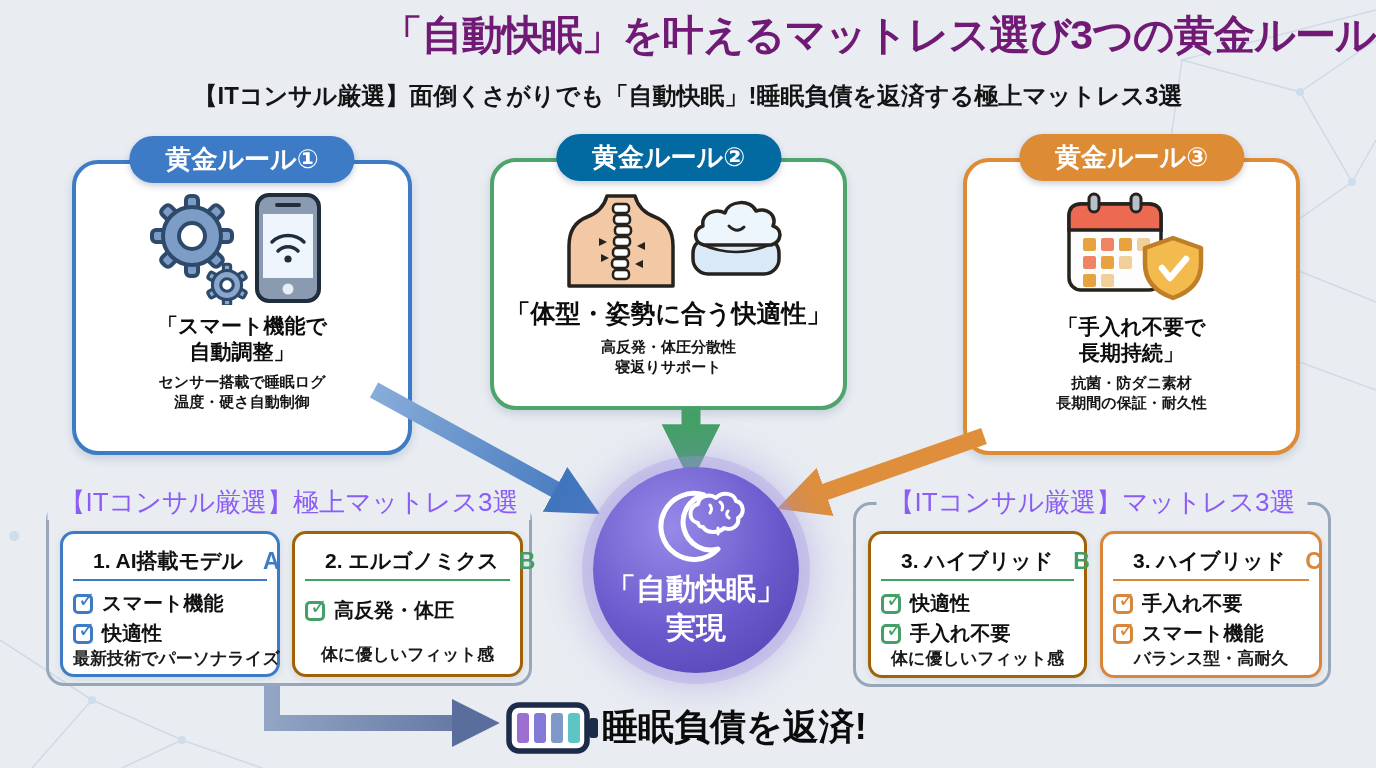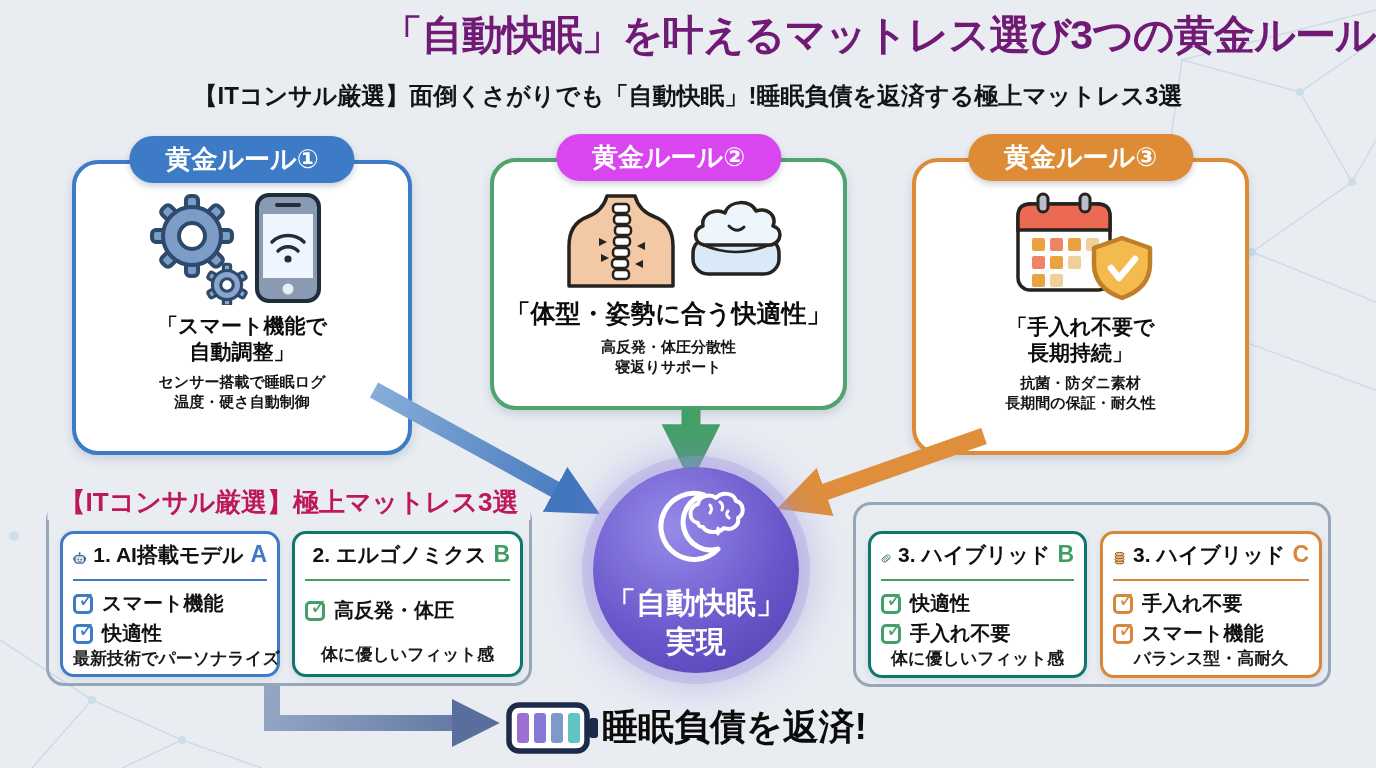--- a/index.html
+++ b/index.html
@@ -34,58 +34,58 @@
   .rule-card.blue   { border:4px solid #3d7bc6;text-align:center; }
   .rule-card.green  { border:4px solid #4fa36c; }
   .rule-card.orange { border:4px solid #dd8c35; }
   .badge {
     position:absolute; top:-28px; left:50%; transform:translateX(-50%);
     height:47px; line-height:47px; padding:0 36px; border-radius:26px;
     color:#fff; font-size:26px; font-weight:900; white-space:nowrap;
     box-shadow:0 3px 6px rgba(40,60,100,.25);
   }
   .badge.blue   { background:#3d7bc6; }
-  .badge.green  { background:#d946ef; }
+  .badge.green  { background:#0369a1; }
   .badge.orange { background:#dd8c35; }
   .rule-icons { display:flex; justify-content:center; align-items:flex-end; margin-top:26px; }
   .rule-heading { font-size:21px; font-weight:900; line-height:1.22; color:#0d0d0d; margin-top:8px; }
   .rule-heading.one-line { font-size:25px; margin-top:10px; }
   .rule-body { font-size:15px; font-weight:800; line-height:1.35; margin-top:8px; color:#151515; }
 
   
   svg.overlay { position:absolute; left:0; top:0; pointer-events:none; }
 
   
   .center-circle {
     left:593px; top:467px; width:206px; height:206px; border-radius:50%;
     background:radial-gradient(circle at 38% 30%, #968ae8 0%, #6a59cc 55%, #4d3ead 100%);
     box-shadow:0 0 0 11px rgba(163,152,228,.33), 0 0 38px 14px rgba(140,126,215,.38);
     display:flex; flex-direction:column; align-items:center; justify-content:flex-start;
     text-align:center;
   }
-  .center-heading { font-size:30px; font-weight:900; color:#fff; line-height:1.3; margin-top:14px; }
+  .center-heading { font-size:30px; font-weight:900; color:#fff; line-height:1.3; margin-top:0; }
 
   
   .group {
     position:absolute; border:3px solid #98a6ba; border-radius:18px;
   }
   .group-title {
     position:absolute; top:-20px; left:50%; transform:translateX(-50%);
-    background:#e9edf2; padding:0 12px; font-size:26px; font-weight:700;
-    white-space:nowrap; color:#be185d;text-align:right;
+    background:#e9edf2; padding:0 12px; font-size:26px; font-weight:400;
+    white-space:nowrap; color:#8b5cf6;text-align:right;
   }
   .sc {
     position:absolute; background:#fff; border-radius:14px;
     padding:7px 10px 8px; display:flex; flex-direction:column;
     box-shadow:0 2px 6px rgba(45,65,105,.12);
   }
   .sc.blue   { border:3px solid #3d7bc6; }
-  .sc.green  { border:3px solid #0f766e; }
+  .sc.green  { border:3px solid #a16207; }
   .sc.orange { border:3px solid #d9863a; }
-  .sc-head { display:flex; align-items:flex-start; gap:7px; font-size:21px; font-weight:800; white-space:nowrap; }
+  .sc-head { display:flex; align-items:flex-end; gap:20px; font-size:21px; font-weight:800; white-space:nowrap; }
   .sc-grade { font-size:23px; font-weight:900; }
   .grade-blue { color:#3d7bc6; } .grade-green { color:#3f9e63; } .grade-orange { color:#d9863a; }
   .sc-divider { border:none; border-top:2.5px solid; margin:4px 0 6px; }
   .sc-divider.blue { border-color:#3d7bc6; } .sc-divider.green { border-color:#44a066; } .sc-divider.orange { border-color:#d9863a; }
   .check-row { display:flex; align-items:center; gap:9px; font-size:20px; font-weight:800; margin-top:3px; }
   .checkbox {
     width:20px; height:20px; flex:0 0 20px; border-radius:5px; position:relative;
     border:3px solid; font-weight:900;
   }
   .checkbox > span { position:absolute; left:2px; top:-9px; font-size:21px; }
@@ -224,21 +224,21 @@
         <path d="M 153 63 C 143 61 141 48 152 44 C 150 31 165 26 174 31 C 178 18 200 17 205 29 C 217 25 226 34 222 44 C 232 47 231 60 220 63 Z" fill="#eef6fd" stroke="#26221e" stroke-width="3.5" stroke-linejoin="round"></path>
         <path d="M 178 44 q 8 8 15 1" stroke="#26221e" stroke-width="3" fill="none" stroke-linecap="round"></path>
       </g>
     </svg>
   </div>
   <div class="rule-heading one-line">「体型・姿勢に合う快適性」</div>
   <div class="rule-body pre">高反発・体圧分散性
 寝返りサポート</div>
 </div>
 
-<div class="rule-card orange" style="left:912px; top:158px; width:337px; height:297px;">
+<div class="rule-card orange" style="left:963px; top:158px; width:337px; height:297px;">
   <div class="badge orange">黄金ルール③</div>
   <div class="rule-icons">
     <svg width="170" height="118" viewBox="0 0 170 118">
       <rect x="22" y="16" width="92" height="86" rx="12" fill="#fdfdfd" stroke="#26221e" stroke-width="3.5"></rect>
       <path d="M 34 16 h 68 q 12 0 12 12 v 14 h -92 v -14 q 0 -12 12 -12 z" fill="#ec6a52" stroke="#26221e" stroke-width="3.5"></path>
       <g fill="#b9bfca" stroke="#26221e" stroke-width="3">
         <rect x="42" y="6" width="10" height="18" rx="5"></rect>
         <rect x="84" y="6" width="10" height="18" rx="5"></rect>
       </g>
       <g>
@@ -352,20 +352,21 @@
       <span class="checkbox green">
           <span>✓</span>
         </span>
       <span>高反発・体圧</span>
     </div>
     <div class="sc-note">体に優しいフィット感</div>
   </div>
 </div>
 
 <div class="group" style="left:853px; top:502px; width:478px; height:185px;">
+  <div class="group-title">【ITコンサル厳選】マットレス3選</div>
 
   <div class="sc green" style="left:12px; top:26px; width:219px; height:147px;">
     <div class="sc-head">
       <svg width="34" height="34" viewBox="0 0 34 34">
         <g transform="rotate(-38 17 19)">
           <rect x="2" y="11" width="30" height="16" rx="8" fill="#ffffff" stroke="#2d6e4f" stroke-width="2.5"></rect>
           <path d="M 9 11.5 v 15 M 14 11 v 16 M 19 11 v 16 M 24 11.5 v 15" stroke="#2d6e4f" stroke-width="2"></path>
         </g>
       </svg>
       <span>3. ハイブリッド</span>

